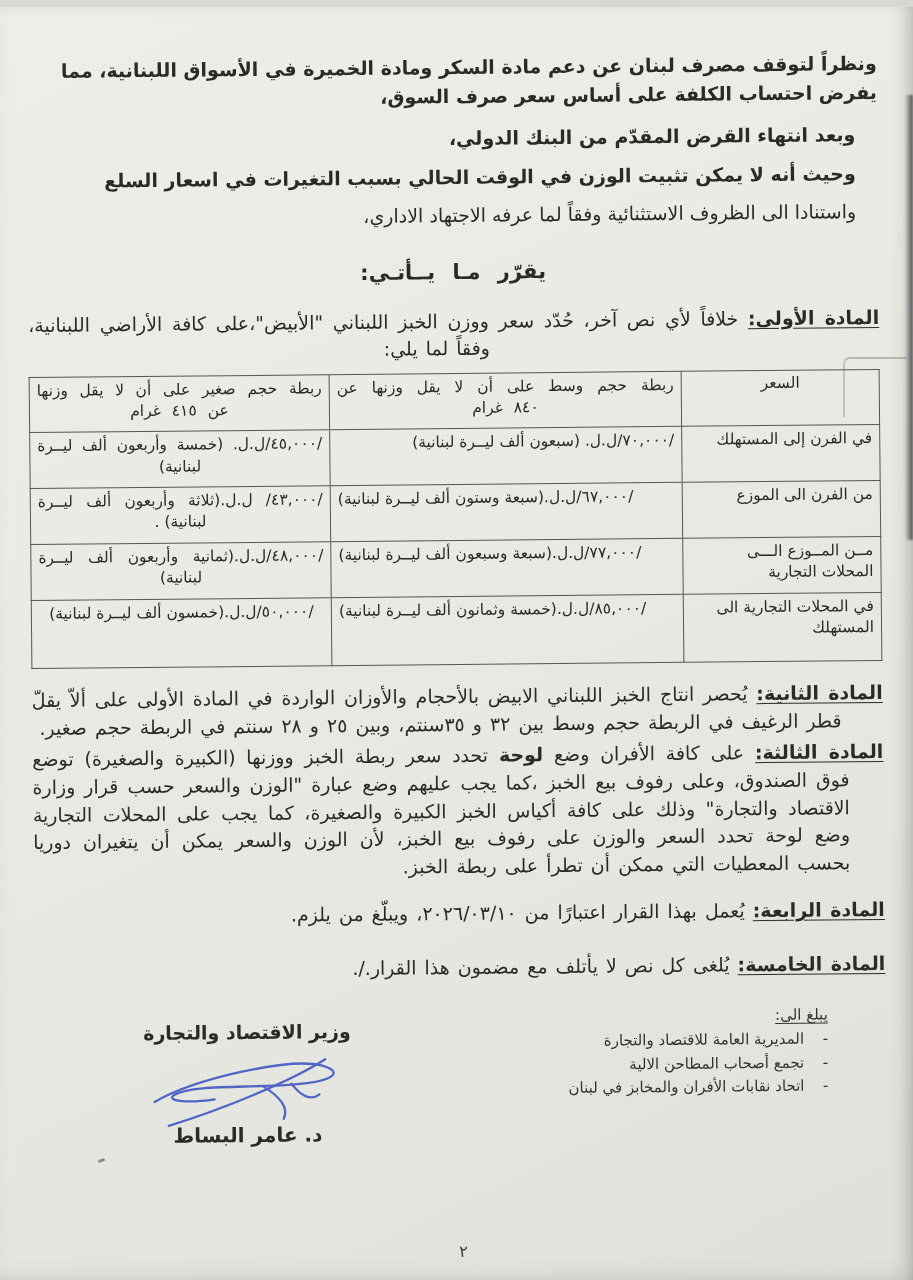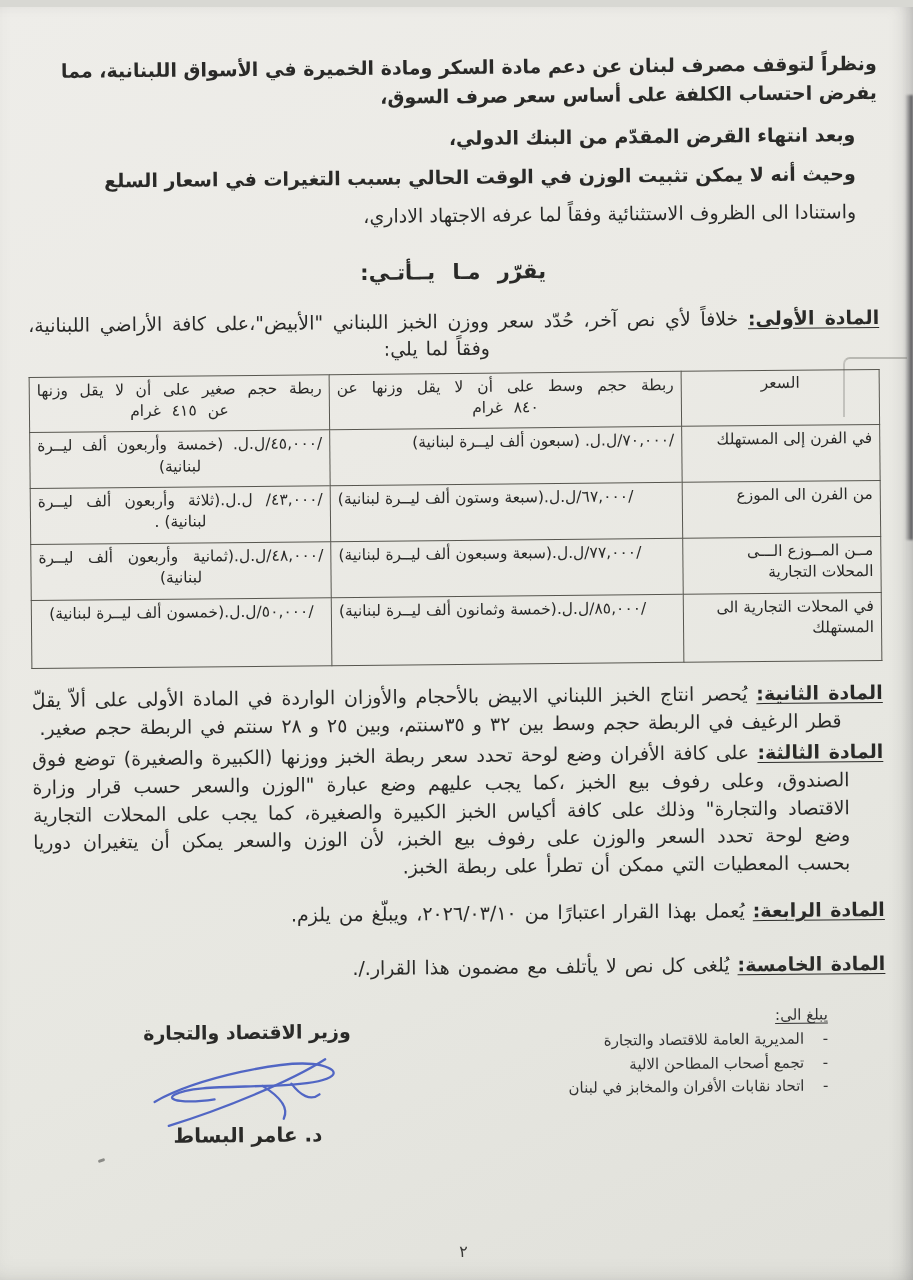--- a/index.html
+++ b/index.html
@@ -51,21 +51,21 @@
     text-align:justify;text-align-last:right;
     padding-right:34px;text-indent:-34px;
     word-spacing:2px;
   }
   .article .art-h{font-weight:700;text-decoration:underline;text-underline-offset:3px;}
   .a1{text-align-last:center;margin-bottom:10px;}
   .a2{margin-top:18px;text-align-last:center;}
   .a3{margin-top:4px;}
   .a4{margin-top:20px;}
   .a5{margin-top:26px;}
-  .bold-word{font-weight:400;}
+  .bold-word{font-weight:700;}
   .price-table{
     width:100%;border-collapse:collapse;
     font-size:15.5px;line-height:1.38;
     table-layout:fixed;
   }
   .price-table th,.price-table td{
     border:1px solid #57564f;
     vertical-align:top;
     padding:3px 7px 9px;
   }

